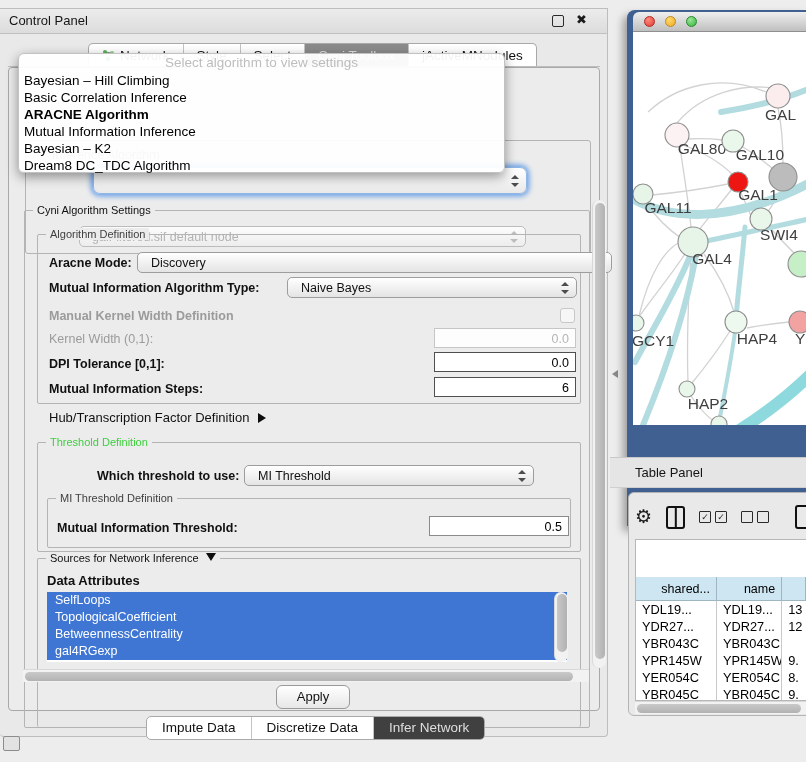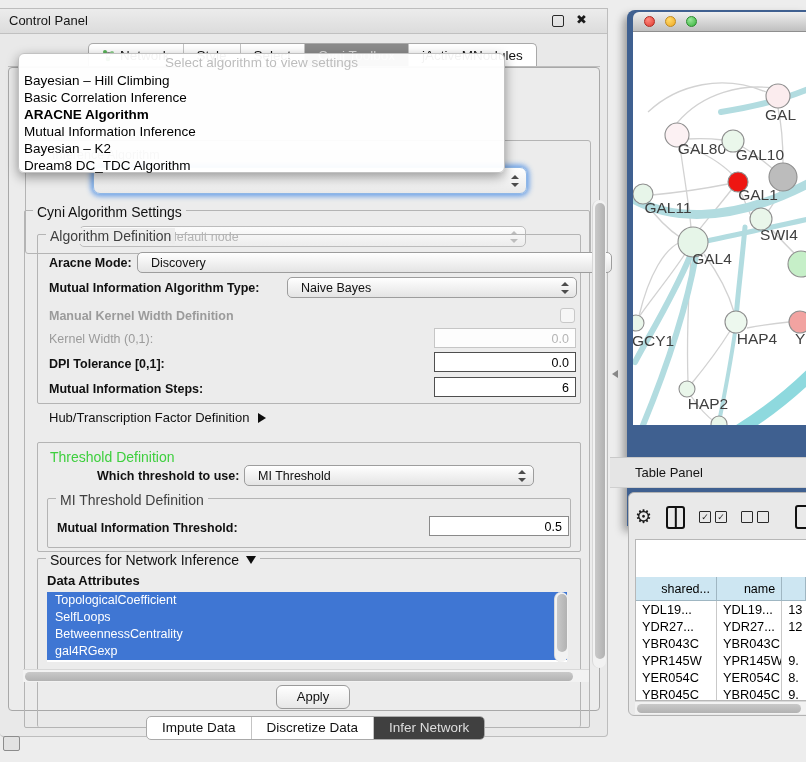--- a/index.html
+++ b/index.html
@@ -36,22 +36,22 @@
   .stepper .dn{position:absolute;bottom:0;left:0;width:0;height:0;border-left:4px solid transparent;border-right:4px solid transparent;border-top:4.5px solid #4c4c4c;}
   .stepper.dis .up{border-bottom-color:#bdbdbd;} .stepper.dis .dn{border-top-color:#bdbdbd;}
   
   .popup{position:absolute;left:18px;top:53px;width:487px;height:120px;background:rgba(255,255,255,.95);
       border:1px solid #c2c2c2;border-radius:6px;box-shadow:0 4px 12px rgba(0,0,0,.4);z-index:30;box-sizing:border-box;}
   .popup-ph{height:18px;line-height:18px;text-align:center;font-size:13.5px;color:#bdbdbd;}
   .popup-item{height:17px;line-height:17px;font-size:13.5px;color:#000;padding-left:5px;white-space:nowrap;}
   .popup-item.bold{font-weight:bold;}
   
   .groupbox{position:absolute;border:1px solid #b4b4b4;border-radius:2px;}
-  .gtitle{position:absolute;top:-7px;left:8px;background:#ececec;padding:0 4px;font-size:14px;color:#111;white-space:nowrap;}
-  .gtitle.blue{color:#404040;} .gtitle.green{color:#3ecf3e;margin-top:13px;}
+  .gtitle{position:absolute;top:-7px;left:8px;background:#ececec;padding:0 4px;font-size:11px;color:#111;white-space:nowrap;}
+  .gtitle.blue{color:#404040;} .gtitle.green{color:#3ecf3e;}
   .lbl{position:absolute;font-size:12.5px;font-weight:bold;color:#111;white-space:nowrap;}
   .lbl.dis{color:#9b9b9b;}
   .combo{position:absolute;height:21px;border:1px solid #9d9d9d;border-radius:5px;background:linear-gradient(#ffffff,#e4e4e4);
       font-size:12.5px;color:#111;line-height:20px;padding-left:13px;box-sizing:border-box;}
   .field{position:absolute;height:20px;background:#fff;font-size:12.5px;text-align:right;line-height:20px;padding-right:6px;box-sizing:border-box;}
   .field.strong{border:1.5px solid #4f4f4f;color:#000;}
   .field.thin{border:1px solid #8a8a8a;color:#000;}
   .field.dis{border:1px solid #c6c6c6;color:#b5b5b5;background:#fdfdfd;}
   .chk{position:absolute;width:13px;height:13px;border:1px solid #c8c8c8;border-radius:3px;background:#f6f6f6;}
   .tri-right{display:inline-block;width:0;height:0;border-top:5.5px solid transparent;border-bottom:5.5px solid transparent;border-left:8px solid #0d0d0d;margin-left:9px;vertical-align:-1px;}
@@ -205,22 +205,22 @@
         <span class="gtitle blue">MI Threshold Definition</span>
       </div>
       <span class="lbl" style="left:48px;top:453px;">Mutual Information Threshold:</span>
       <div class="field thin" style="left:420px;top:448px;width:140px;">0.5</div>
 
       <div class="groupbox" style="left:28px;top:490px;width:542px;height:168px;border-bottom:none;">
         <span class="gtitle"><span>Sources for Network Inference</span><span class="tri-down"></span></span>
       </div>
       <span class="lbl" style="left:38px;top:505px;font-size:13px;">Data Attributes</span>
       <div class="attr-list" style="top:524px;" id="attr-list">
+          <div class="attr-item" style="background: rgb(63, 118, 211);">SelfLoops</div>
           <div class="attr-item" style="background: rgb(63, 118, 211);">TopologicalCoefficient</div>
-          <div class="attr-item" style="background: rgb(63, 118, 211);">SelfLoops</div>
           <div class="attr-item" style="background: rgb(63, 118, 211);">BetweennessCentrality</div>
           <div class="attr-item" style="background: rgb(63, 118, 211);">gal4RGexp</div>
         </div>
       <div class="vscroll" style="left:545px;top:524px;height:70px;">
         <div class="vthumb" style="top:2px;height:58px;"></div>
       </div>
 
       <div class="vscroll" style="left:583px;top:132px;height:468px;border-radius:7px;">
         <div class="vthumb" style="top:3px;height:456px;"></div>
       </div>

